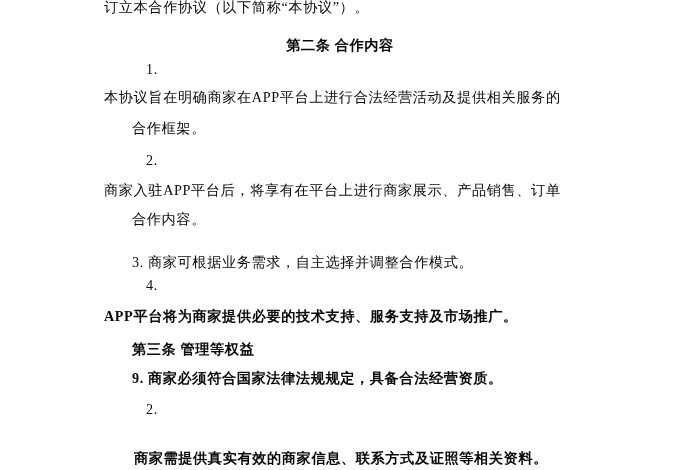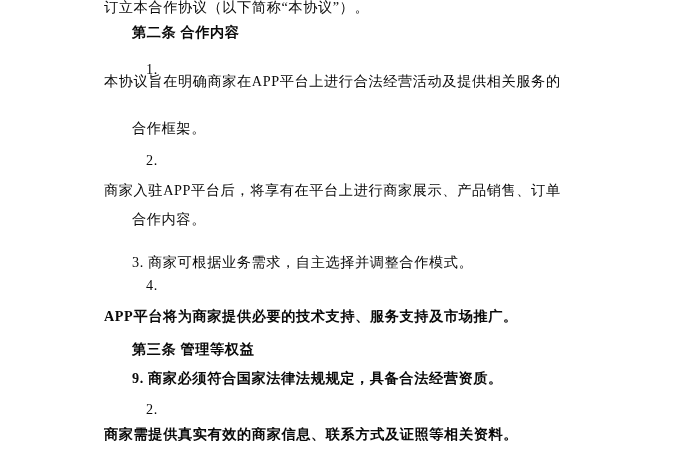--- a/index.html
+++ b/index.html
@@ -45,34 +45,34 @@
   .indent-num {
     padding-left: 42px;
   }
   .row {
     position: absolute;
     left: 0;
     width: 100%;
   }
   
   .r0  { top: 0px; }
-  .r1  { top: 25px; }
+  .r1  { top: 38px; text-align: center; }
   .r2  { top: 62px; }
-  .r3  { top: 74px; }
+  .r3  { top: 90px; }
   .r4  { top: 121px; }
   .r5  { top: 153px; }
   .r6  { top: 183px; }
   .r7  { top: 212px; }
   .r8  { top: 255px; }
   .r9  { top: 278px; }
   .r10 { top: 309px; }
   .r11 { top: 342px; }
   .r12 { top: 371px; }
   .r13 { top: 402px; }
-  .r14 { top: 427px; }
+  .r14 { top: 451px; text-align: right; }
   .clipped-bottom {
     overflow: hidden;
     height: 14px;
   }
 </style>
 </head>
 <body>
 
 <div class="page">
   <div class="body-col">

